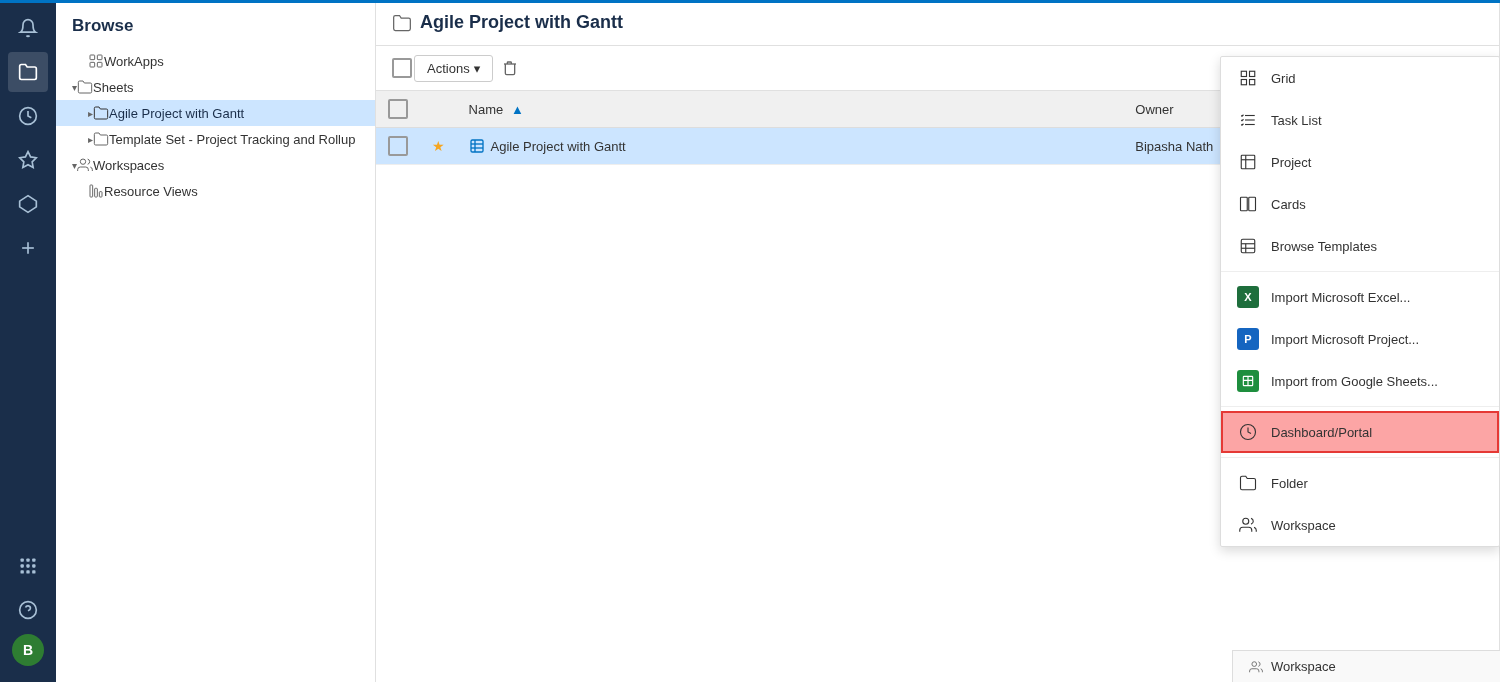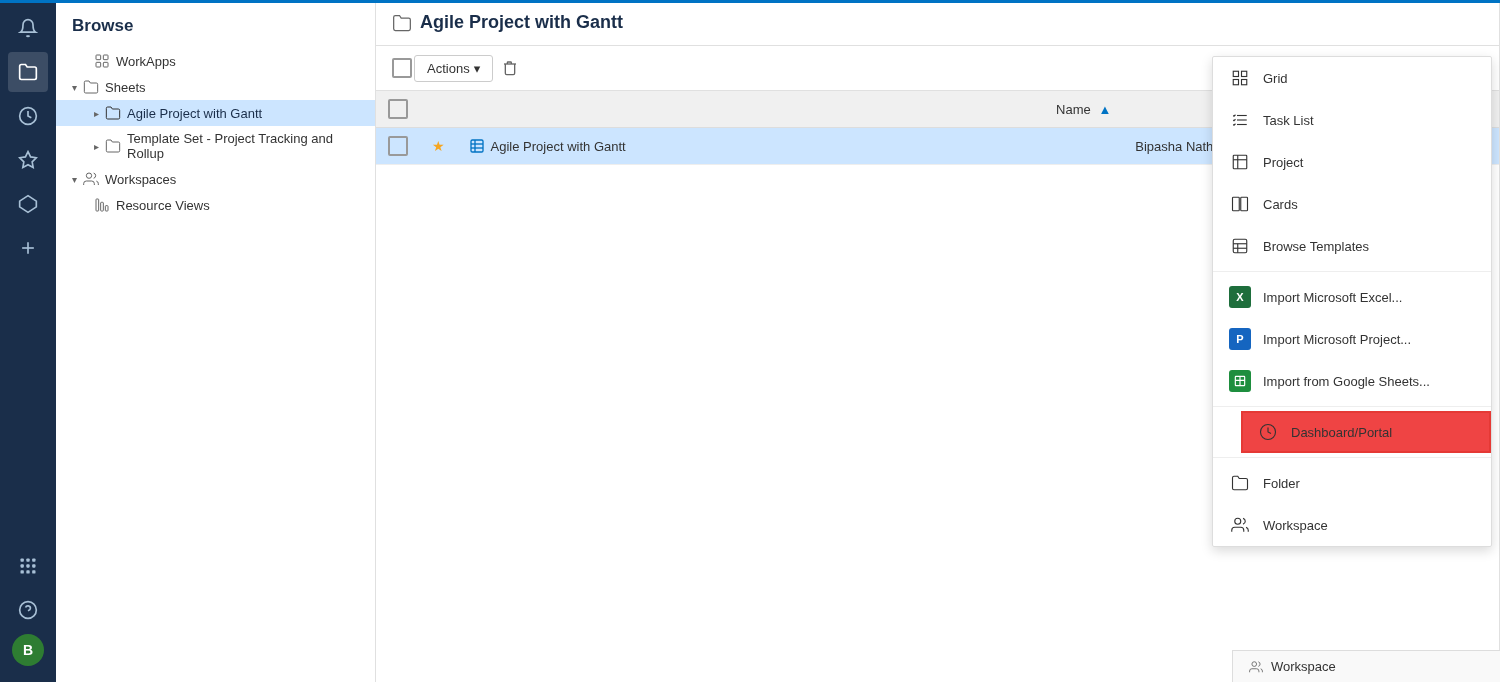--- a/index.html
+++ b/index.html
@@ -59,21 +59,20 @@
       font-size: 17px;
       font-weight: 600;
       color: #1a2e4a;
     }
     .browse-item {
       display: flex;
       align-items: center;
       padding: 5px 16px;
       cursor: pointer;
       color: #333;
-      gap: 6px;
       font-size: 13px;
     }
     .browse-item.selected { background: #cce5ff; color: #1a2e4a; }
     .caret { font-size: 10px; color: #666; }
     .browse-icon { width: 16px; height: 16px; flex-shrink: 0; }
 
     
     .main-content {
       flex: 1;
       background: white;
@@ -125,21 +124,21 @@
       cursor: pointer;
       color: #666;
     }
 
     
     .table-container { flex: 1; overflow: auto; }
     .data-table { width: 100%; border-collapse: collapse; }
     .data-table th {
       background: #f0f0f0;
       padding: 8px 12px;
-      text-align: right;
+      text-align: left;
       font-weight: 500;
       color: #333;
       border-bottom: 1px solid #ddd;
       font-size: 13px;
       cursor: pointer;
       user-select: none;
     }
     .data-table th:first-child { width: 30px; padding: 8px; }
     .data-table th .sort-arrow { color: #0073c4; margin-left: 4px; }
     .data-table td {
@@ -148,42 +147,41 @@
       font-size: 13px;
       color: #333;
     }
     .data-table tr.selected td { background: #cce5ff; }
     .star-icon { color: #f5a623; font-size: 14px; }
 
     
     .dropdown-panel {
       position: fixed;
       top: 56px;
-      right: 8px;
+      right: 0;
       width: 280px;
       background: white;
       border: 1px solid #ddd;
       box-shadow: 0 4px 12px rgba(0,0,0,0.15);
       z-index: 100;
       border-radius: 2px;
     }
     .dropdown-item {
       display: flex;
       align-items: center;
       gap: 12px;
       padding: 10px 16px;
       cursor: pointer;
       color: #333;
       font-size: 13px;
     }
     .dropdown-item.highlighted {
-      background: #ef4444;
+      background: #fca5a5;
       outline: 2px solid #e53935;
       outline-offset: -2px;
-      margin-left: 28px;
     }
     .dropdown-divider { height: 1px; background: #eee; margin: 4px 0; }
     .dropdown-icon {
       width: 22px;
       height: 22px;
       display: flex;
       align-items: center;
       justify-content: center;
       font-size: 14px;
       flex-shrink: 0;

